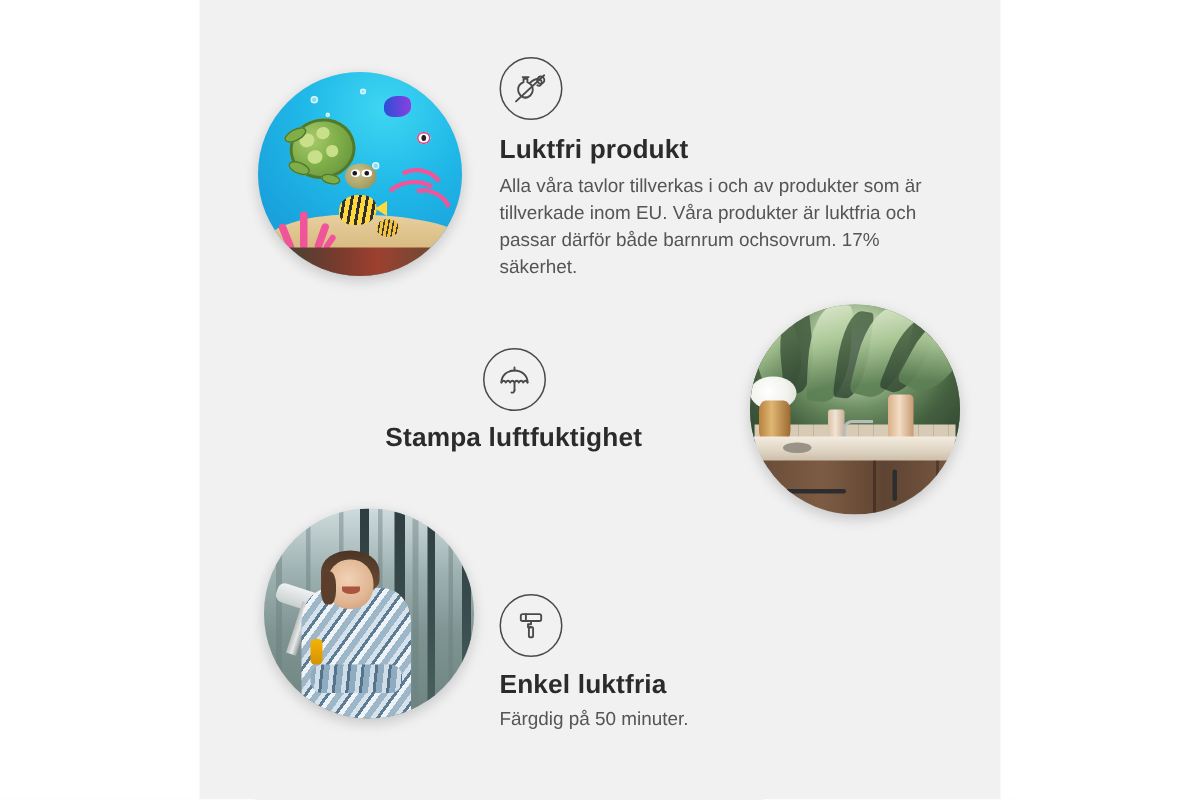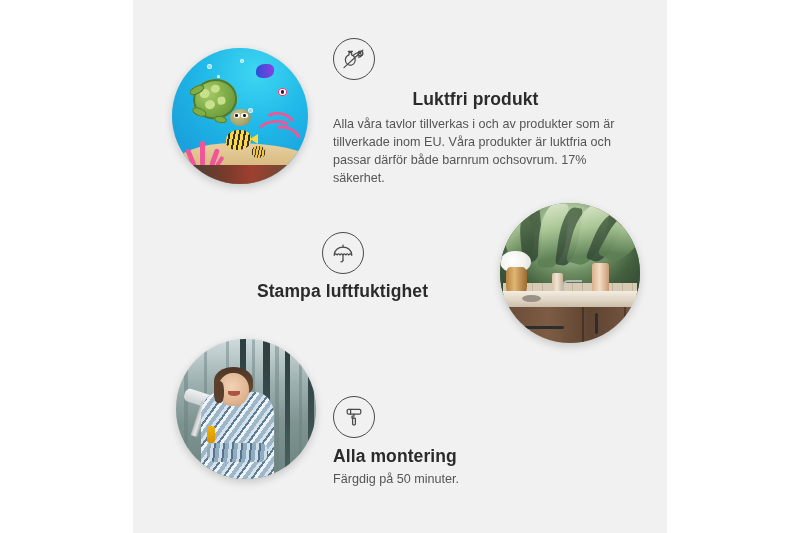--- a/index.html
+++ b/index.html
@@ -275,21 +275,21 @@
   }
   .feat-desc {
     font-size: 12.6px;
     color: #555555;
     line-height: 1.42;
   }
 
   
   #feature-odour { left: 333px; top: 38px; width: 285px; text-align: left; }
   #feature-odour .feat-icon { margin-bottom: 9px; }
-  #feature-odour .feat-title { margin-bottom: 6px; text-align: center; }
+  #feature-odour .feat-title { margin-bottom: 6px; }
 
   
   #feature-waterproof { left: 200px; top: 232px; width: 285px; text-align: center; }
   #feature-waterproof .feat-icon { margin: 0 auto 7px auto; }
   #feature-waterproof .feat-title { margin-bottom: 5px; }
 
   
   #feature-mounting { left: 333px; top: 396px; width: 260px; text-align: left; }
   #feature-mounting .feat-icon { margin-bottom: 8px; }
   #feature-mounting .feat-title { margin-bottom: 4px; }
@@ -443,17 +443,17 @@
     <div class="feat-icon">
       <svg width="24" height="24" viewBox="0 0 24 24" aria-hidden="true">
         <g fill="none" stroke="#4a4a4a" stroke-width="1.25" stroke-linecap="round" stroke-linejoin="round">
           <rect x="5.2" y="4.4" width="13.6" height="4.6" rx="1.2"></rect>
           <line x1="8.6" y1="4.4" x2="8.6" y2="9.0"></line>
           <path d="M12.0 9.0v2.2h-2.0v2.0h2.0"></path>
           <rect x="10.6" y="13.2" width="2.8" height="6.6" rx="0.7"></rect>
         </g>
       </svg>
     </div>
-    <div class="feat-title">Alla montering</div>
+    <div class="feat-title">Enkel luktfria</div>
     <div class="feat-desc">Färgdig på 50 minuter.</div>
   </div>
 
 </div>
 
 </body></html>

